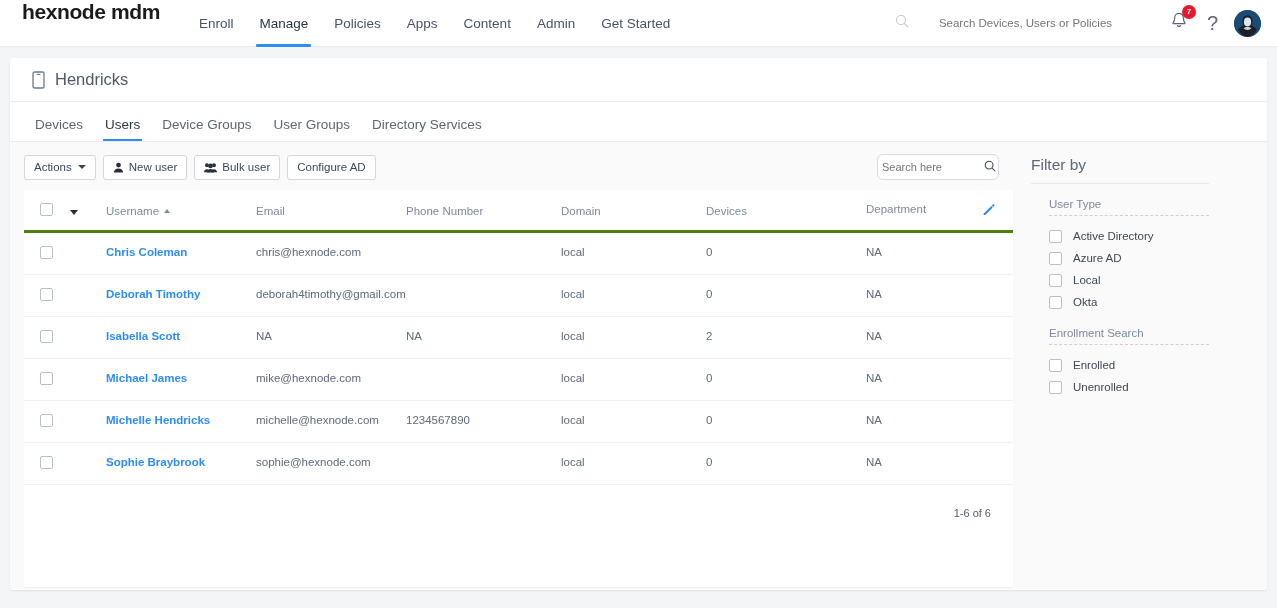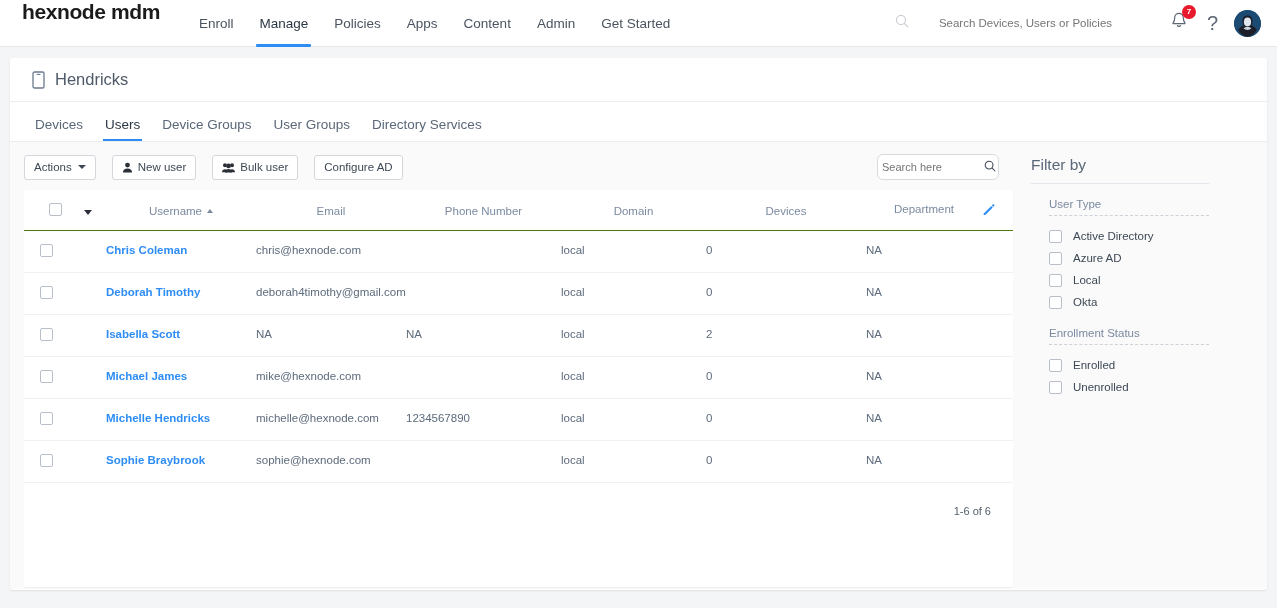--- a/index.html
+++ b/index.html
@@ -91,21 +91,21 @@
   .body-wrap{ display:flex; height:calc(100% - 85px); background:#fafafa; }
   .table-col{ width:1003px; padding:12px 0 0 14px; }
   .filter-col{ flex:1; padding:14px 0 0 18px; }
 
   
   .toolbar{ display:flex; align-items:center; height:26px; padding-right:14px; }
   .btn{
     height:25px; border:1px solid #d4d7dc; background:#fff;
     border-radius:3px; font-size:11.5px; color:#3d4855;
     display:flex; align-items:center; padding:0 9px;
-    margin-right:16px; cursor:pointer; white-space:nowrap;
+    margin-right:7px; cursor:pointer; white-space:nowrap;
     font-family:"Liberation Sans", sans-serif;
   }
   .btn .bico{ margin-right:5px; display:flex; }
   .caret{
     width:0; height:0; border-left:4px solid transparent;
     border-right:4px solid transparent; border-top:4.5px solid #3d4855;
     margin-left:6px;
   }
   .tbl-search{
     margin-left:auto; width:122px; height:26px;
@@ -119,21 +119,21 @@
 
   
   .tbl-card{
     background:#fff; margin-top:10px; margin-right:0;
     border-radius:2px; height:calc(100% - 38px);
     box-shadow:0 1px 1px rgba(0,0,0,.05);
   }
   table{ width:100%; border-collapse:collapse; table-layout:fixed; }
   thead th{
     font-size:11.5px; font-weight:normal; color:#7b8aa0;
-    text-align:center; padding:13px 0 12px 0; border-bottom:1px solid #4d7c0f;
+    text-align:left; padding:13px 0 12px 0; border-bottom:3px solid #4d7c0f;
   }
   tbody td{
     font-size:11.5px; color:#5d6b7c; padding:13px 0;
     border-bottom:1px solid #f0f1f3; vertical-align:top;
     word-break:break-word;
   }
   tbody tr:last-child td{ border-bottom:1px solid #f0f1f3; }
   .c-chk{ width:46px; padding-left:16px !important; }
   .c-chk2{ width:36px; }
   .c-user{ width:150px; }
@@ -416,21 +416,21 @@
           </div>
           <div class="fopt">
             <span class="chk"></span>
             <span>Local</span>
           </div>
           <div class="fopt">
             <span class="chk"></span>
             <span>Okta</span>
           </div>
           <div class="grp-gap"></div>
-          <div class="grp-label">Enrollment Status</div>
+          <div class="grp-label">Enrollment Search</div>
           <div class="grp-dots"></div>
           <div class="fopt">
             <span class="chk"></span>
             <span>Enrolled</span>
           </div>
           <div class="fopt">
             <span class="chk"></span>
             <span>Unenrolled</span>
           </div>
         </div>

